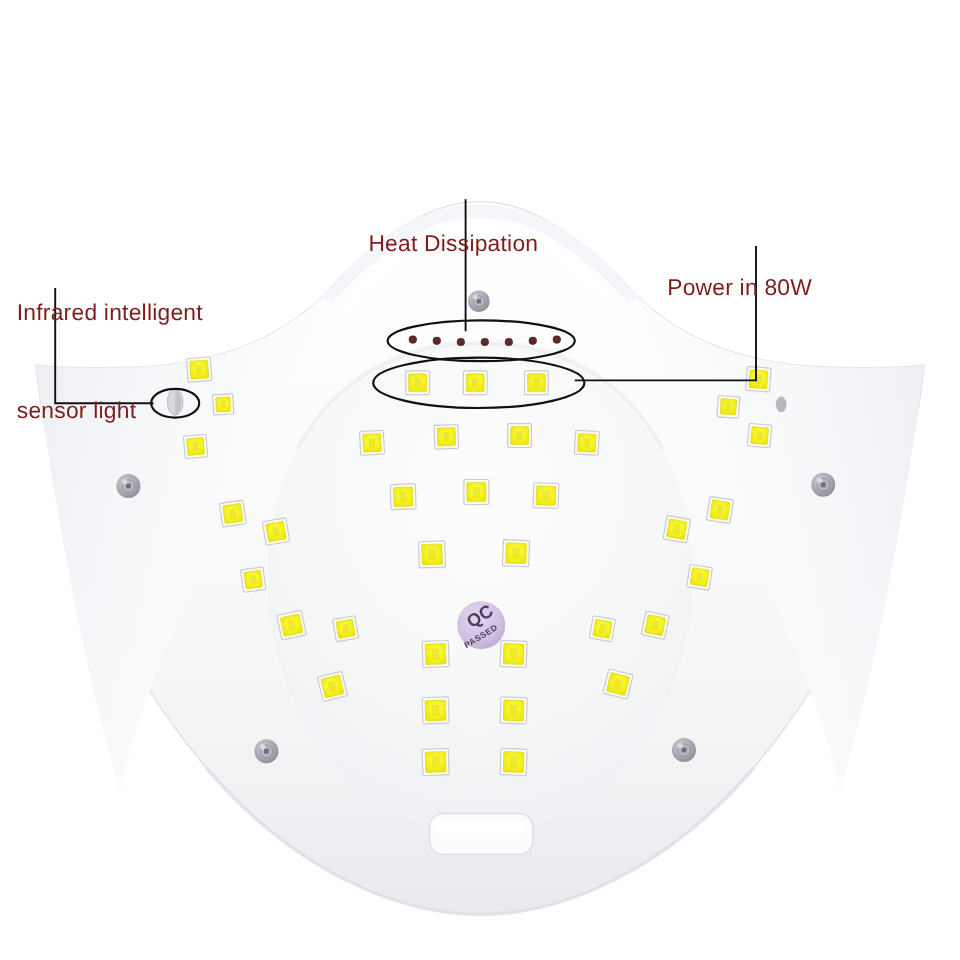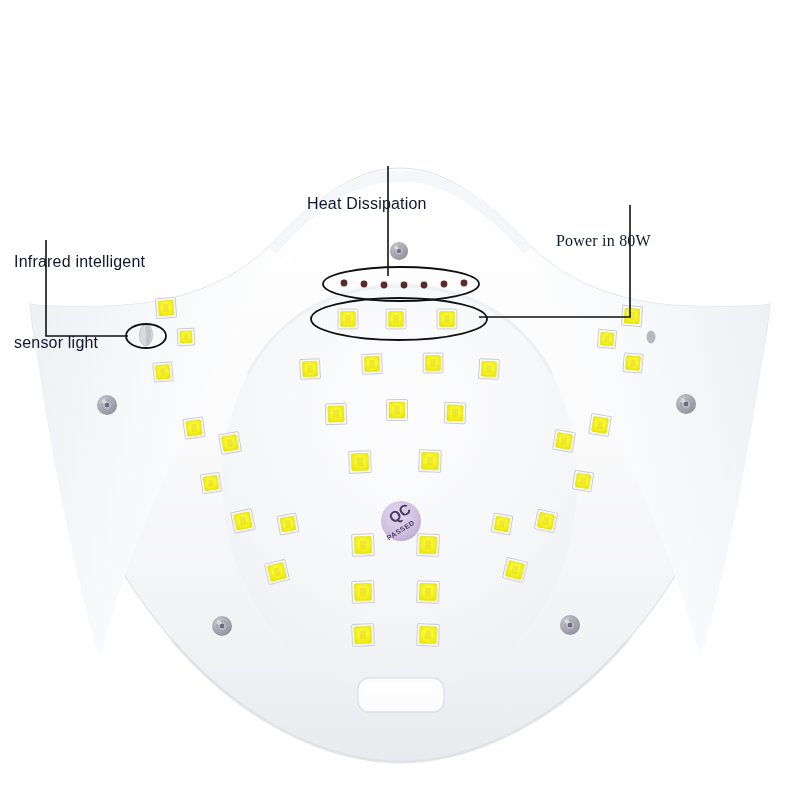--- a/index.html
+++ b/index.html
@@ -10,22 +10,22 @@
   #stage {
     position: relative;
     width: 800px;
     height: 800px;
     background: #ffffff;
     overflow: hidden;
     font-family: "Liberation Sans", sans-serif;
   }
   .annotation {
     position: absolute;
-    color: #0f172a;
-    font-size: 16px;
+    color: #7f1d1d;
+    font-size: 19px;
     line-height: 27px;
     letter-spacing: 0.2px;
     white-space: pre;
     font-family: "Liberation Sans", sans-serif;
   }
   #label-sensor  { left: 14px;  top: 194px; text-align: left; }
   #label-heat    { left: 307px; top: 136px; text-align: center; }
   #label-beads   { left: 556px; top: 173px; text-align: center; }
   .svg-layer {
     position: absolute;
@@ -384,16 +384,16 @@
   <div class="annotation" id="label-sensor">
     <div>Infrared intelligent</div>
     <div style="text-align:left;">sensor light</div>
   </div>
 
   <div class="annotation" id="label-heat">
     <div>Heat Dissipation</div>
   </div>
 
   <div class="annotation" id="label-beads">
-    <div style="text-align:right;font-family:Liberation Serif, serif;">Power in 80W</div>
+    <div style="text-align:right;">Power in 80W</div>
   </div>
 
 </div>
 
 </body></html>

